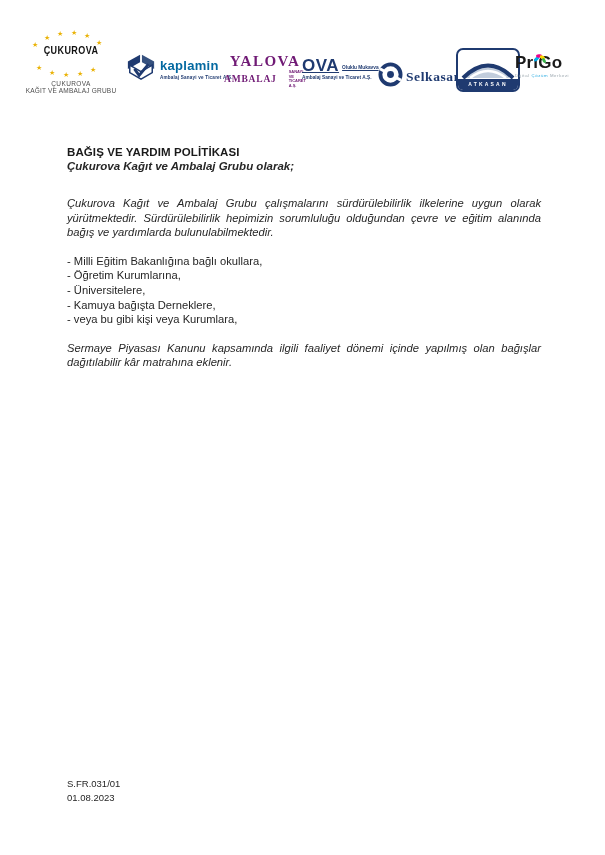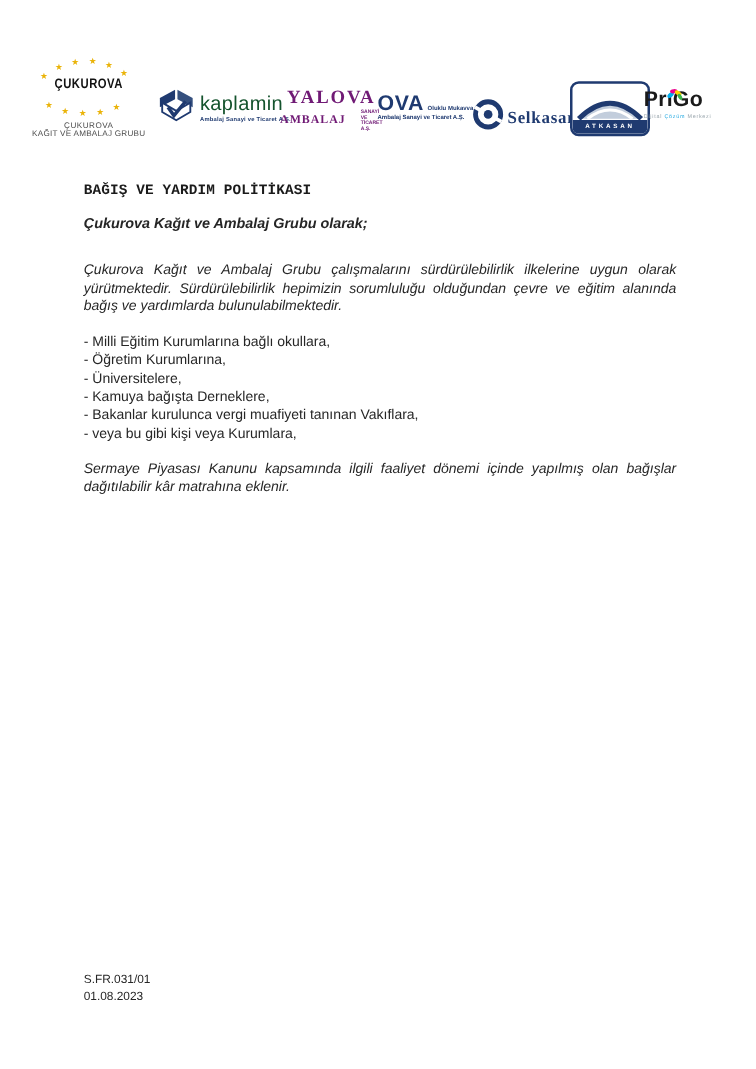--- a/index.html
+++ b/index.html
@@ -4,56 +4,56 @@
 <style>
   * { margin:0; padding:0; box-sizing:border-box; }
   html,body { background:#ffffff; }
   .page {
     position:relative; width:605px; height:855px; margin:0 auto;
     background:#ffffff; overflow:hidden;
     font-family:"Liberation Sans", sans-serif; color:#262626;
   }
 
   
-  .logos { position:absolute; top:43px; left:0; width:585px; height:84px; }
+  .logos { position:absolute; top:26px; left:0; width:585px; height:84px; }
   .logo { position:absolute; }
 
   
   .cukurova { left:24px; top:2px; width:94px; text-align:center; }
   .star-arc { position:relative; width:94px; height:50px; }
   .st { position:absolute; font-size:7px; color:#eab308; line-height:7px; }
   .s1{left:8px;top:13px;}  .s2{left:20px;top:6px;}  .s3{left:33px;top:2px;}
   .s4{left:47px;top:1px;}  .s5{left:60px;top:4px;}  .s6{left:72px;top:11px;}
   .s7{left:12px;top:36px;} .s8{left:25px;top:41px;} .s9{left:39px;top:43px;}
   .s10{left:53px;top:42px;}.s11{left:66px;top:38px;}
   .cuk-word {
     position:absolute; left:0; right:0; top:16px;
     font-size:11px; font-weight:bold; color:#111;
     transform:scaleX(0.82); letter-spacing:0.5px;
   }
   .cuk-cap1 { margin-top:2px; font-size:6.5px; color:#4d4d4d; letter-spacing:0.4px; }
   .cuk-cap2 { font-size:6.5px; color:#4d4d4d; letter-spacing:0.2px; white-space:nowrap; }
 
   
   .kaplamin { left:126px; top:26px; display:flex; align-items:center; gap:4px; }
-  .kap-name { font-size:16px; font-weight:normal; color:#14532d; letter-spacing:0.3px; line-height:16px; }
+  .kap-name { font-size:13px; font-weight:bold; color:#0369a1; letter-spacing:0.3px; line-height:16px; }
   .kap-tag  { font-size:4.6px; font-weight:bold; color:#1f3a70; margin-top:1px; letter-spacing:0.2px; }
 
   
   .yalova { left:229px; top:28px; width:72px; text-align:center;
             font-family:"Liberation Serif", serif; color:#701a75; }
   .yal-line1 { font-size:15px; font-weight:bold; letter-spacing:1.5px; line-height:15px; }
   .yal-row   { display:flex; align-items:center; justify-content:center; gap:12px; margin-top:1px; }
   .yal-line2 { font-size:9.5px; font-weight:bold; letter-spacing:0.8px; }
   .yal-side  { text-align:left; font-family:"Liberation Sans", sans-serif; }
   .yal-side div { font-size:4px; font-weight:bold; line-height:4.5px; }
 
   
   .ova { left:302px; top:32px; width:84px; color:#1f3a70; }
-  .ova-row { display:flex; align-items:flex-end; gap:3px; }
+  .ova-row { display:flex; align-items:center; gap:3px;text-decoration:underline; }
   .ova-name { font-size:17px; font-weight:900; line-height:15px; letter-spacing:0.5px; }
   .ova-side { font-size:4.8px; font-weight:bold; margin-top:3px; }
   .ova-tag  { font-size:4.8px; font-weight:bold; margin-top:2px; }
 
   
   .selkasan { left:378px; top:36px; display:flex; align-items:center; gap:3px; color:#1f3a70; }
   .sel-name { font-family:"Liberation Serif", serif; font-size:13.5px; font-weight:bold; letter-spacing:0.6px; }
 
   
   .atkasan { left:456px; top:22px; width:64px; height:44px;
@@ -65,21 +65,21 @@
   
   .prigo { left:515px; top:28px; width:70px; }
   .prigo-name { position:relative; font-size:17px; font-weight:bold; color:#1a1a1a;
                 line-height:18px; letter-spacing:0.2px; }
   .petals { position:absolute; left:18px; top:-5px; }
   .prigo-tag { font-size:4.3px; color:#9aa6ad; letter-spacing:0.6px; margin-top:1px; }
   .prigo-tag .c { color:#29abe2; }
 
   
   .content { position:absolute; top:146px; left:67px; width:474px; }
-  .doc-title { font-size:11.5px; font-weight:bold; color:#1a1a1a; letter-spacing:0.1px; margin-bottom:14px;font-family:Liberation Mono, monospace; }
+  .doc-title { font-size:11.5px; font-weight:bold; color:#1a1a1a; letter-spacing:0.1px; margin-bottom:2px; }
   .doc-subtitle { font-size:11.5px; font-weight:bold; font-style:italic; margin-bottom:24px; }
   .body-p { font-size:11.2px; line-height:14.6px; text-align:justify; margin-bottom:14px;font-style:italic; }
   .recipients { list-style:none; margin-bottom:14px; }
   .recipients li { font-size:11.2px; line-height:14.6px; }
 
   
   .doc-footer { position:absolute; left:67px; top:777px; font-size:9.5px; line-height:14px; color:#262626; }
 </style>
 </head>
 <body>
@@ -184,25 +184,24 @@
 
   </header>
 
   <main class="content">
     <h1 class="doc-title">BAĞIŞ VE YARDIM POLİTİKASI</h1>
     <p class="doc-subtitle">Çukurova Kağıt ve Ambalaj Grubu olarak;</p>
 
     <p class="body-p">Çukurova Kağıt ve Ambalaj Grubu çalışmalarını sürdürülebilirlik ilkelerine uygun olarak yürütmektedir. Sürdürülebilirlik hepimizin sorumluluğu olduğundan çevre ve eğitim alanında bağış ve yardımlarda bulunulabilmektedir.</p>
 
     <ul class="recipients">
-      <li>- Milli Eğitim Kurumlarına bağlı okullara,</li>
+      <li>- Milli Eğitim Bakanlığına bağlı okullara,</li>
       <li>- Öğretim Kurumlarına,</li>
       <li>- Üniversitelere,</li>
       <li>- Kamuya bağışta Derneklere,</li>
-      <li>- Bakanlar kurulunca vergi muafiyeti tanınan Vakıflara,</li>
       <li>- veya bu gibi kişi veya Kurumlara,</li>
     </ul>
 
     <p class="body-p">Sermaye Piyasası Kanunu kapsamında ilgili faaliyet dönemi içinde yapılmış olan bağışlar dağıtılabilir kâr matrahına eklenir.</p>
   </main>
 
   <footer class="doc-footer">
     <div>S.FR.031/01</div>
     <div>01.08.2023</div>
   </footer>

